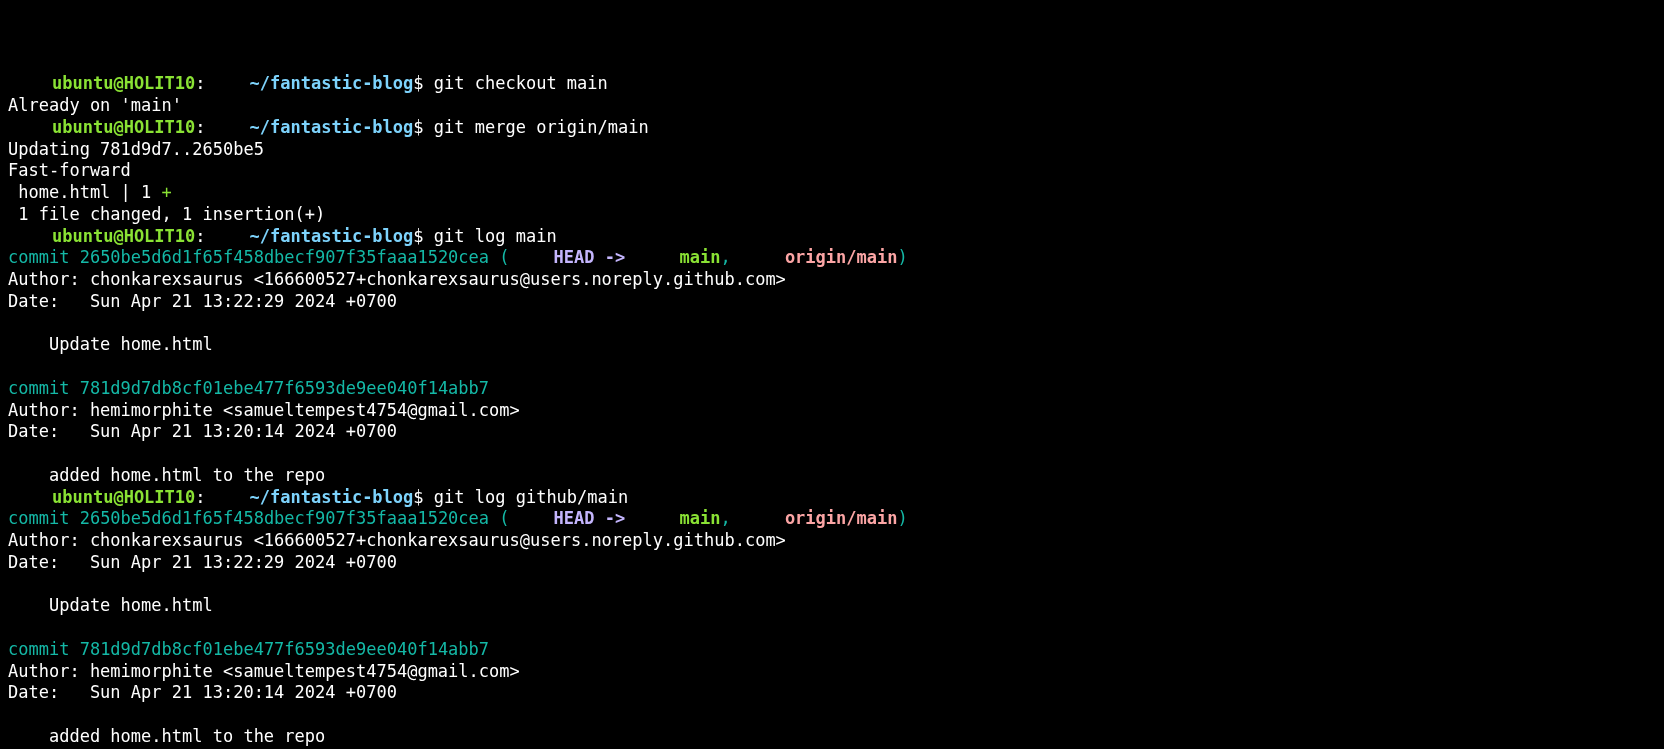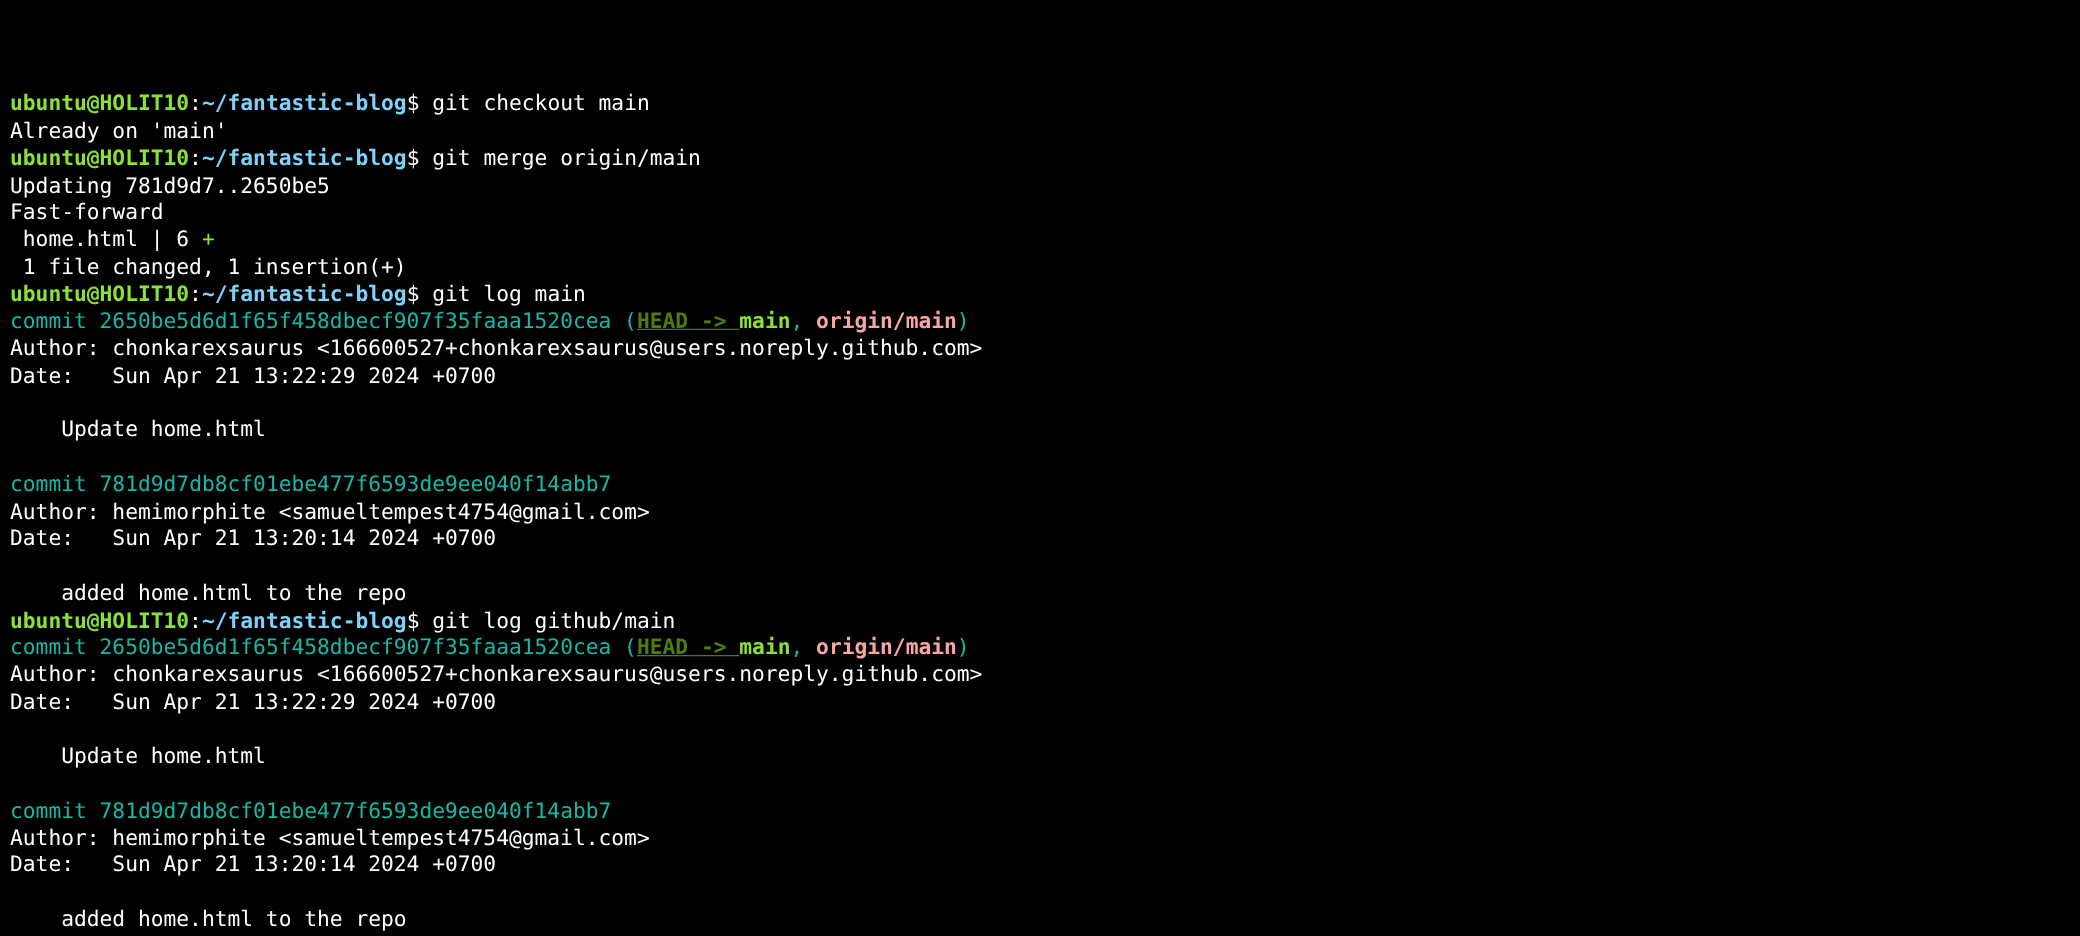--- a/index.html
+++ b/index.html
@@ -9,42 +9,42 @@
     color: #ffffff;
     font-family: "Menlo", "Consolas", "DejaVu Sans Mono", monospace;
     font-size: 17px;
     line-height: 1.28;
     white-space: pre;
   }
   .green { color: #8ae234; }
   .blue { color: #7dd3fc; }
   .white { color: #ffffff; }
   .yellow { color: #14b8a6; }
-  .cyan { color: #4d7c0f; text-decoration: underline; }
+  .cyan { color: #c4b5fd; }
   .red { color: #fca5a5; }
-  .bold { font-weight: bold; }
+  .bold { font-weight: bold; margin-left: 44px; }
   .cursor {
     display: inline-block;
     width: 2px;
     height: 1.1em;
     background: #ffffff;
     vertical-align: text-bottom;
     margin-left: 2px;
   }
 </style>
 </head>
 <body>
 
 
 <div><span><span class="green bold">ubuntu@HOLIT10</span><span class="white">:</span><span class="blue bold">~/fantastic-blog</span><span class="white">$ </span><span class="white">git checkout main</span></span>
 <span class="white">Already on 'main'</span>
 <span><span class="green bold">ubuntu@HOLIT10</span><span class="white">:</span><span class="blue bold">~/fantastic-blog</span><span class="white">$ </span><span class="white">git merge origin/main</span></span>
 <span class="white">Updating 781d9d7..2650be5</span>
 <span class="white">Fast-forward</span>
-<span><span class="white"> home.html | 6 </span><span class="green">+</span></span>
+<span><span class="white"> home.html | 1 </span><span class="green">+</span></span>
 <span class="white"> 1 file changed, 1 insertion(+)</span>
 <span><span class="green bold">ubuntu@HOLIT10</span><span class="white">:</span><span class="blue bold">~/fantastic-blog</span><span class="white">$ </span><span class="white">git log main</span></span>
 <span><span class="yellow">commit </span><span class="yellow">2650be5d6d1f65f458dbecf907f35faaa1520cea</span><span class="yellow"> (</span><span class="cyan bold">HEAD -&gt; </span><span class="green bold">main</span><span class="yellow">, </span><span class="red bold">origin/main</span><span class="yellow">)</span></span>
 <span class="white">Author: chonkarexsaurus &lt;166600527+chonkarexsaurus@users.noreply.github.com&gt;</span>
 <span class="white">Date:   Sun Apr 21 13:22:29 2024 +0700</span>
 
 <span class="white">    Update home.html</span>
 
 <span><span class="yellow">commit </span><span class="yellow">781d9d7db8cf01ebe477f6593de9ee040f14abb7</span></span>
 <span class="white">Author: hemimorphite &lt;samueltempest4754@gmail.com&gt;</span>

